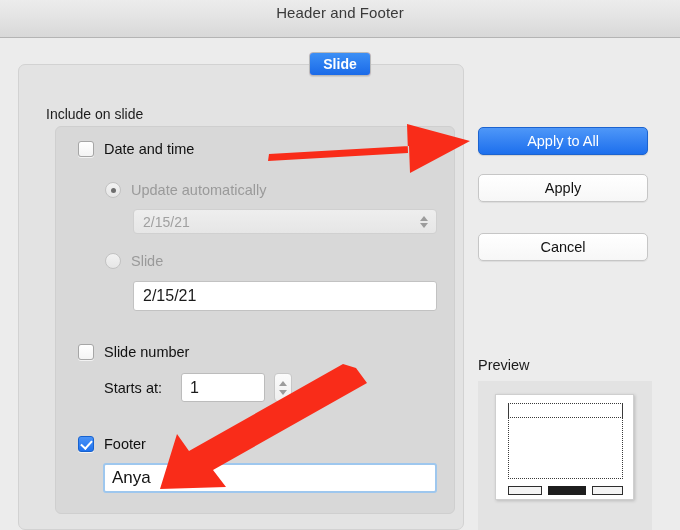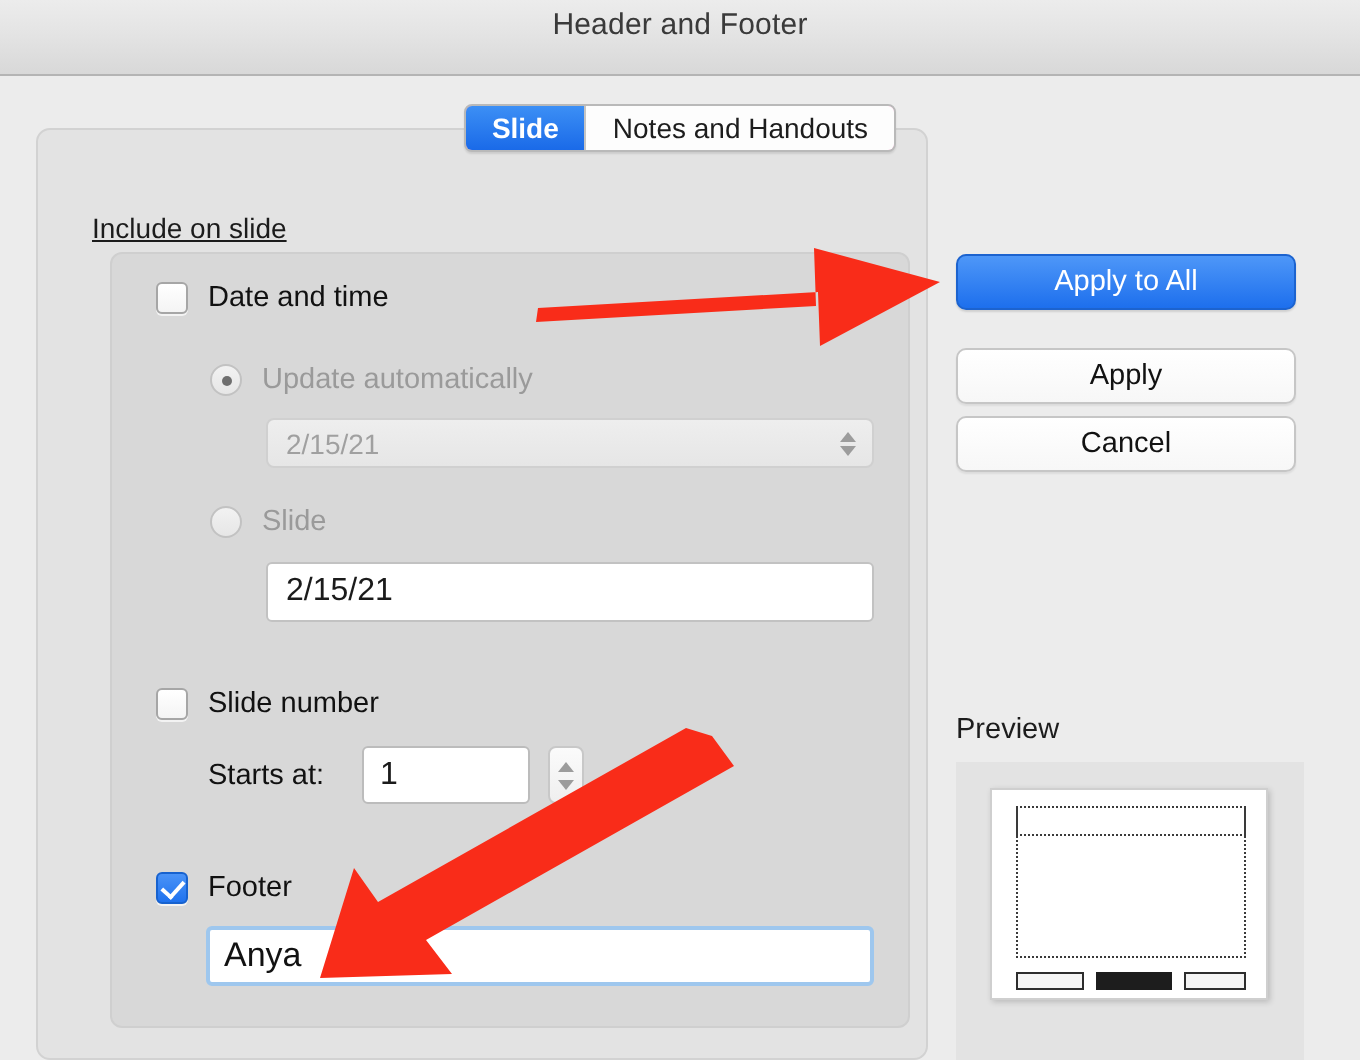--- a/index.html
+++ b/index.html
@@ -73,21 +73,20 @@
     background: #e3e3e3;
     border: 1px solid #d2d2d2;
     border-radius: 7px;
   }
 
   #include-label {
     position: absolute;
     left: 46px; top: 106px;
     font-size: 14px;
     color: #1c1c1c;
-    text-decoration: underline;
   }
 
   
   #inner-box {
     position: absolute;
     left: 55px; top: 126px;
     width: 400px; height: 388px;
     background: #d8d8d8;
     border: 1px solid #cfcfcf;
     border-radius: 6px;
@@ -246,21 +245,21 @@
     box-shadow: 0 1px 1px rgba(0,0,0,0.12);
   }
   .btn.normal {
     background: linear-gradient(to bottom, #ffffff 0%, #f7f7f7 100%);
     border: 1px solid #c6c6c6;
     color: #121212;
     box-shadow: 0 1px 1px rgba(0,0,0,0.07);
     text-align: center;
   }
   #btn-apply  { top: 174px; }
-  #btn-cancel { top: 208px; }
+  #btn-cancel { top: 233px; }
 
   
   #preview-label {
     position: absolute; left: 478px; top: 357px;
     font-size: 14.5px; color: #1c1c1c;
   }
   #preview-box {
     position: absolute; left: 478px; top: 381px;
     width: 174px; height: 149px;
     background: #e3e3e3;
@@ -302,21 +301,20 @@
 
 <div id="window">
 
   <div id="titlebar">
     <div id="titlebar-text">Header and Footer</div>
   </div>
 
   <div id="tabbar">
     <div id="tabgroup">
       <div class="tab active">Slide</div>
-      <div class="tab">Notes and Handouts</div>
     </div>
   </div>
 
   <div id="outer-panel"></div>
 
   <div id="include-label">Include on slide</div>
 
   <div id="inner-box"></div>
 
   <div class="row" style="left:78px; top:141px;">

